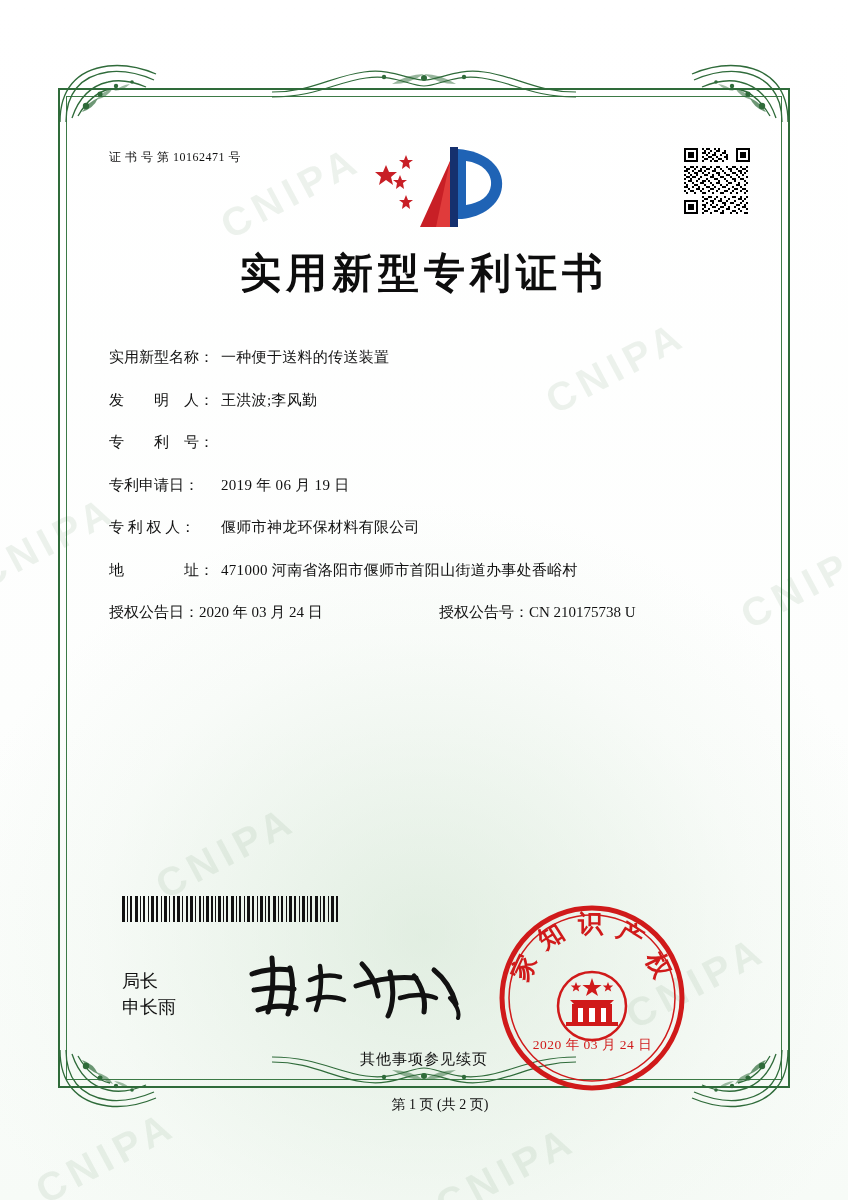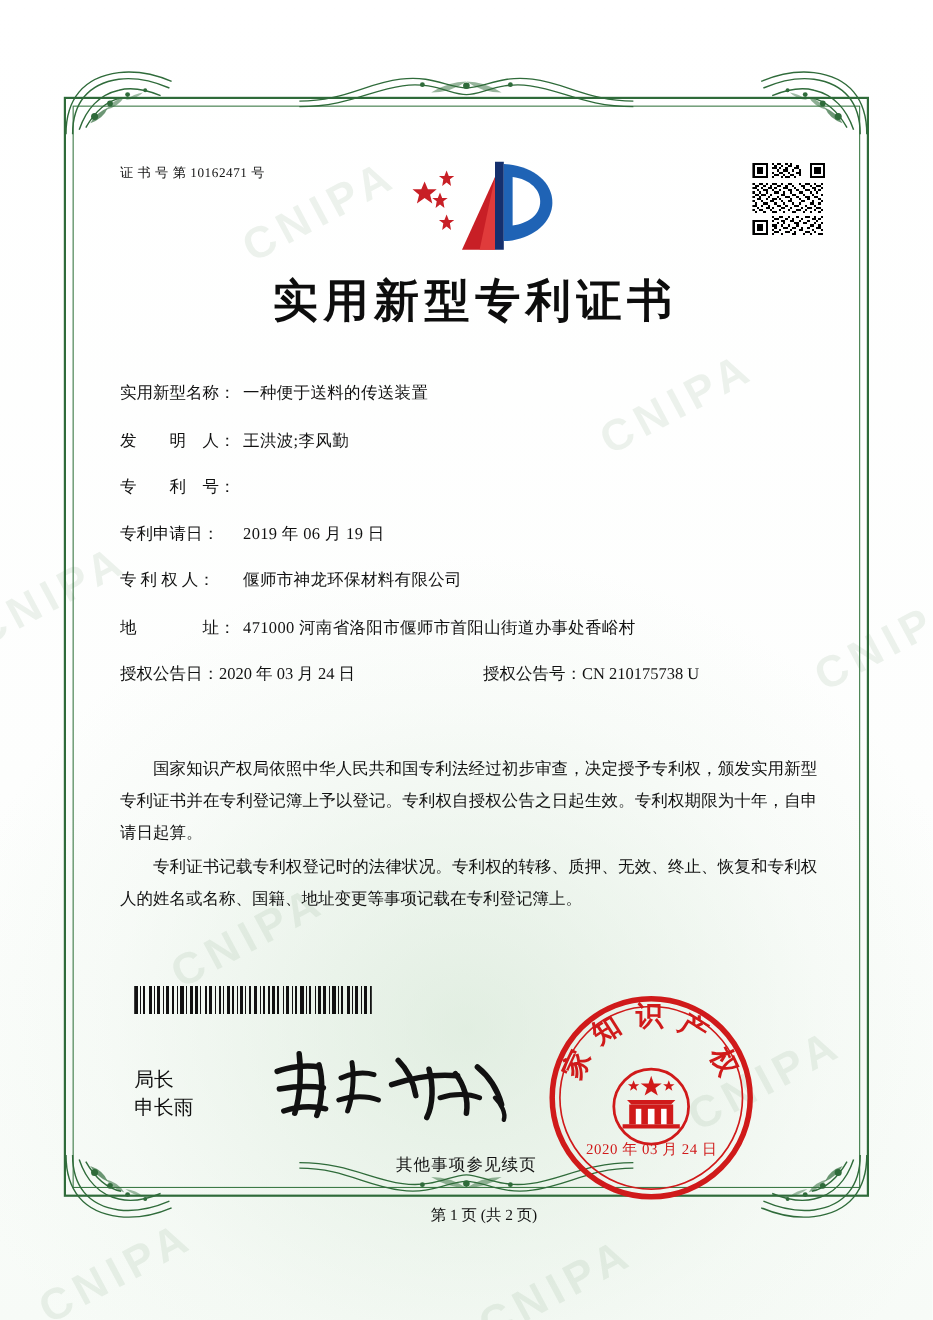--- a/index.html
+++ b/index.html
@@ -139,21 +139,20 @@
     position: absolute;
     left: 0;
     top: 150px;
     width: 716px;
     text-align: center;
     font-size: 41px;
     font-weight: bold;
     letter-spacing: 5px;
     color: #0d0d0d;
     font-family: "Liberation Serif", serif;
-    padding-left: 8px;
   }
 
   .fields {
     position: absolute;
     left: 43px;
     top: 252px;
     width: 640px;
   }
   .field-row {
     display: flex;
@@ -641,24 +640,20 @@
       <div class="row-dual">
         <div class="dual-left">
           <span>授权公告日：</span><span>2020 年 03 月 24 日</span>
         </div>
         <div class="dual-right">
           <span>授权公告号：</span><span>CN 210175738 U</span>
         </div>
       </div>
     </div>
 
-    <div class="paragraphs">
-      <p>国家知识产权局依照中华人民共和国专利法经过初步审查，决定授予专利权，颁发实用新型专利证书并在专利登记簿上予以登记。专利权自授权公告之日起生效。专利权期限为十年，自申请日起算。</p>
-      <p>专利证书记载专利权登记时的法律状况。专利权的转移、质押、无效、终止、恢复和专利权人的姓名或名称、国籍、地址变更等事项记载在专利登记簿上。</p>
-    </div>
 
     <div class="barcode">
       <svg width="216" height="26" viewBox="0 0 216 26" shape-rendering="crispEdges">
         <rect width="216" height="26" fill="#ffffff" opacity="0"></rect>
         <g fill="#111111">
           <rect x="0" y="0" width="3" height="26"></rect>
             <rect x="5" y="0" width="1" height="26"></rect>
             <rect x="8" y="0" width="2" height="26"></rect>
           <rect x="13" y="0" width="3" height="26"></rect>
             <rect x="18" y="0" width="1" height="26"></rect>

